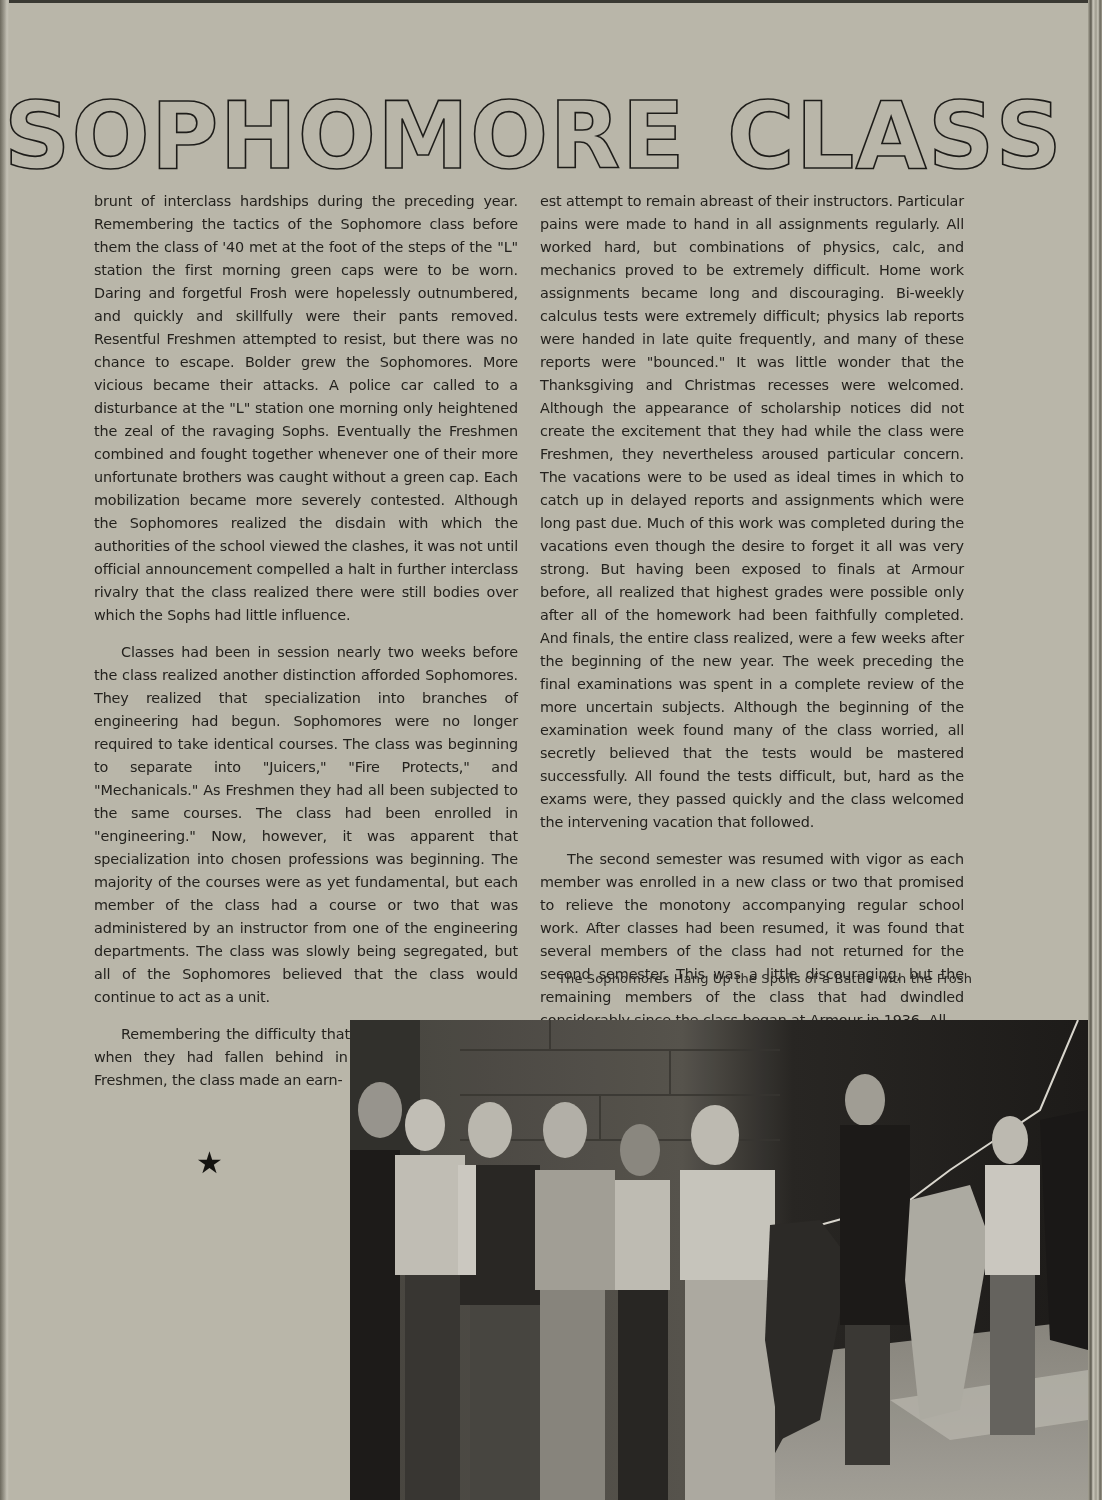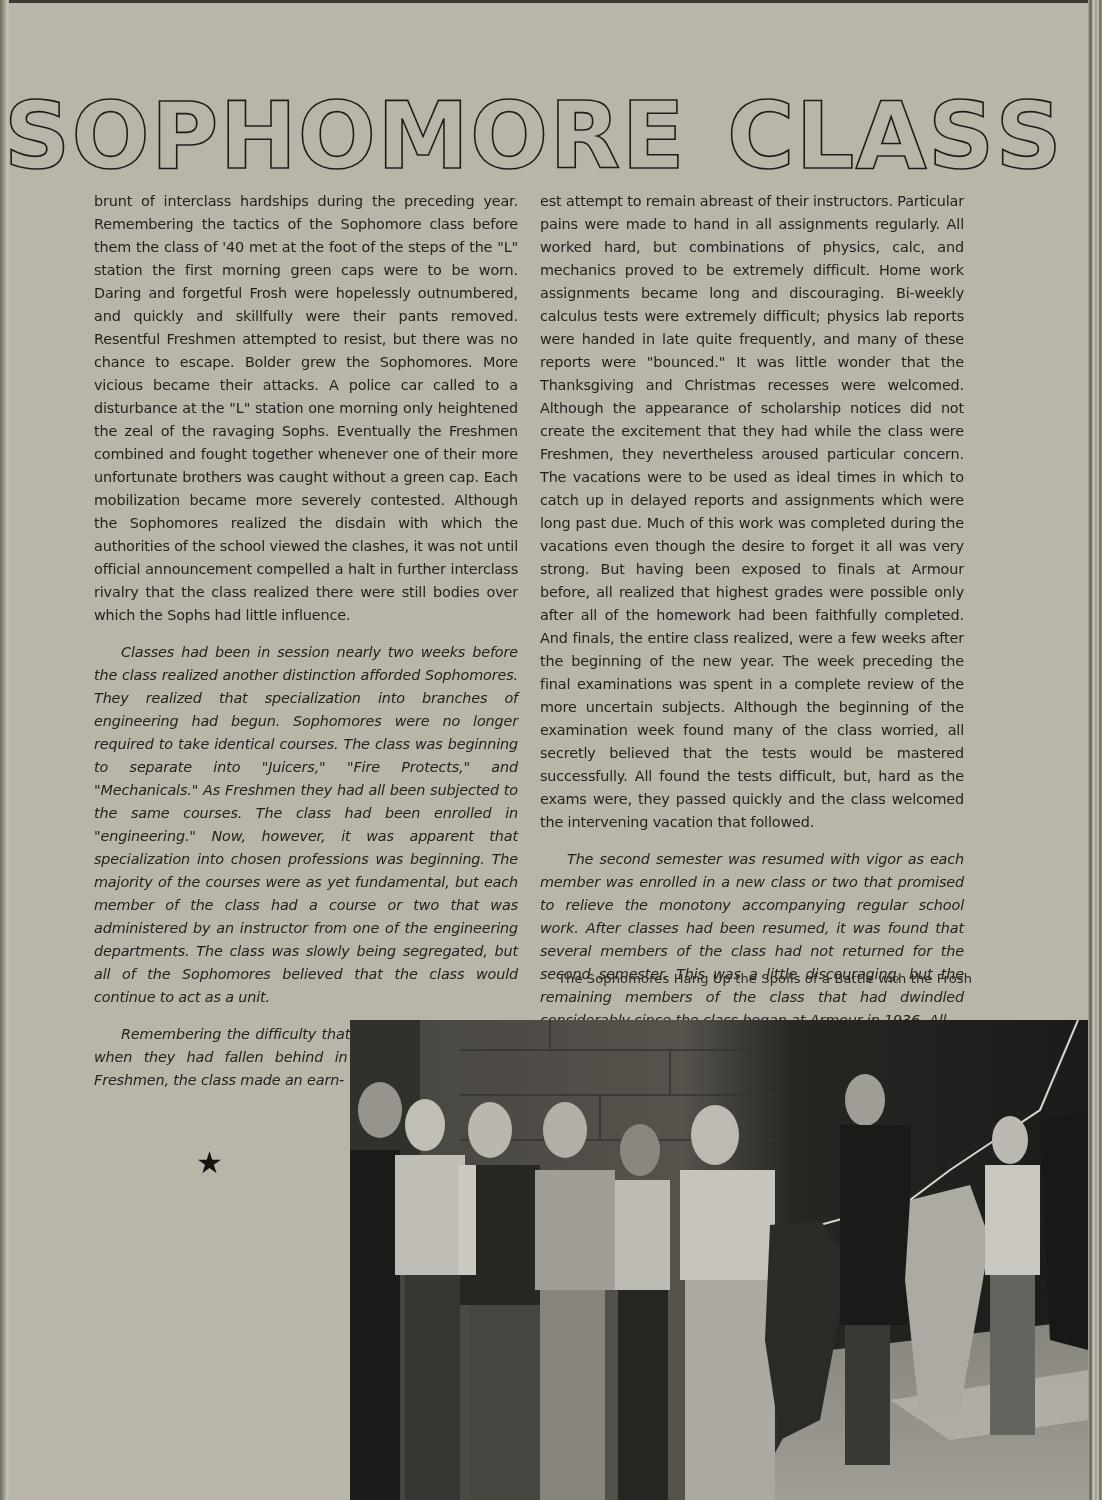--- a/index.html
+++ b/index.html
@@ -38,21 +38,21 @@
   }
   .title .gap { width: 40px; }
   .col {
     position: absolute; top: 190px; width: 424px;
     font-family: "DejaVu Sans", sans-serif;
     font-size: 14.4px; line-height: 23px; color: #24221e;
     text-align: justify;
     letter-spacing: -0.15px;
   }
   .col p { margin: 0 0 14px 0; }
-  .col p.indent { text-indent: 27px; font-style: italic; }
+  .col p.indent { text-indent: 27px; }
   .col-left { left: 94px; }
   .col-right { left: 526px; margin-left: 14px; }
   .caption {
     position: absolute; left: 553px; top: 971px; width: 424px;
     font-family: "DejaVu Sans", sans-serif;
     font-size: 13px; color: #2a2824; letter-spacing: 0.15px;
     white-space: nowrap;
     text-align: center;
   }
   .star {

